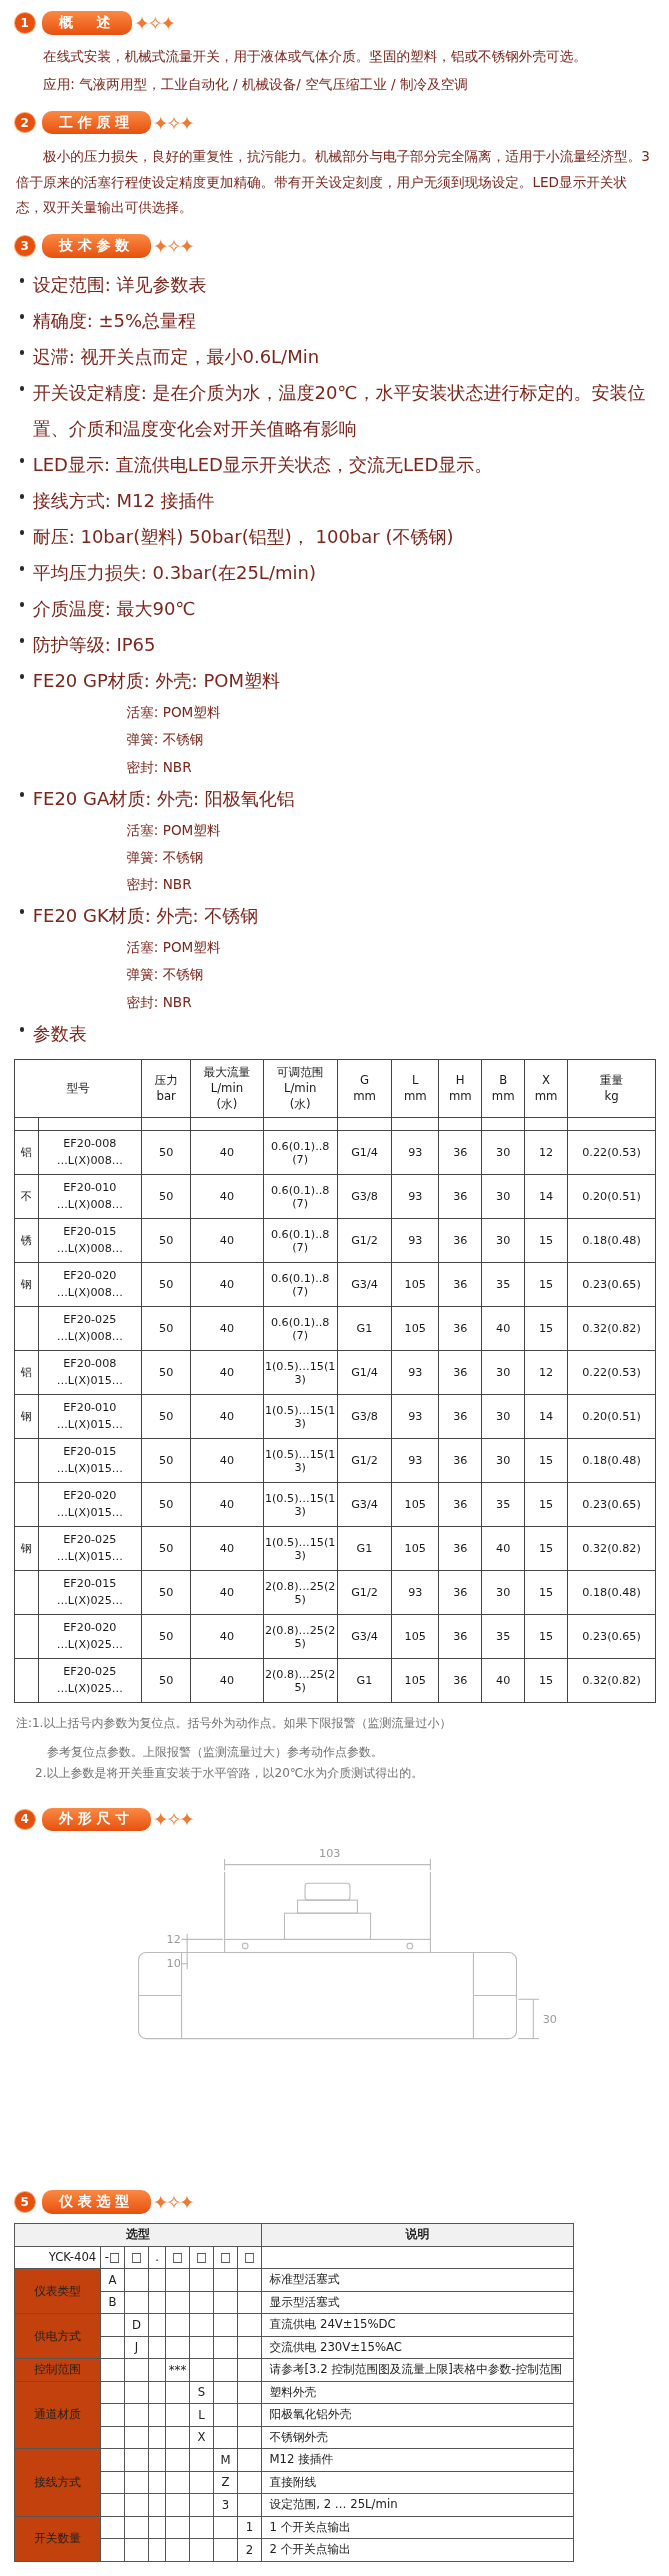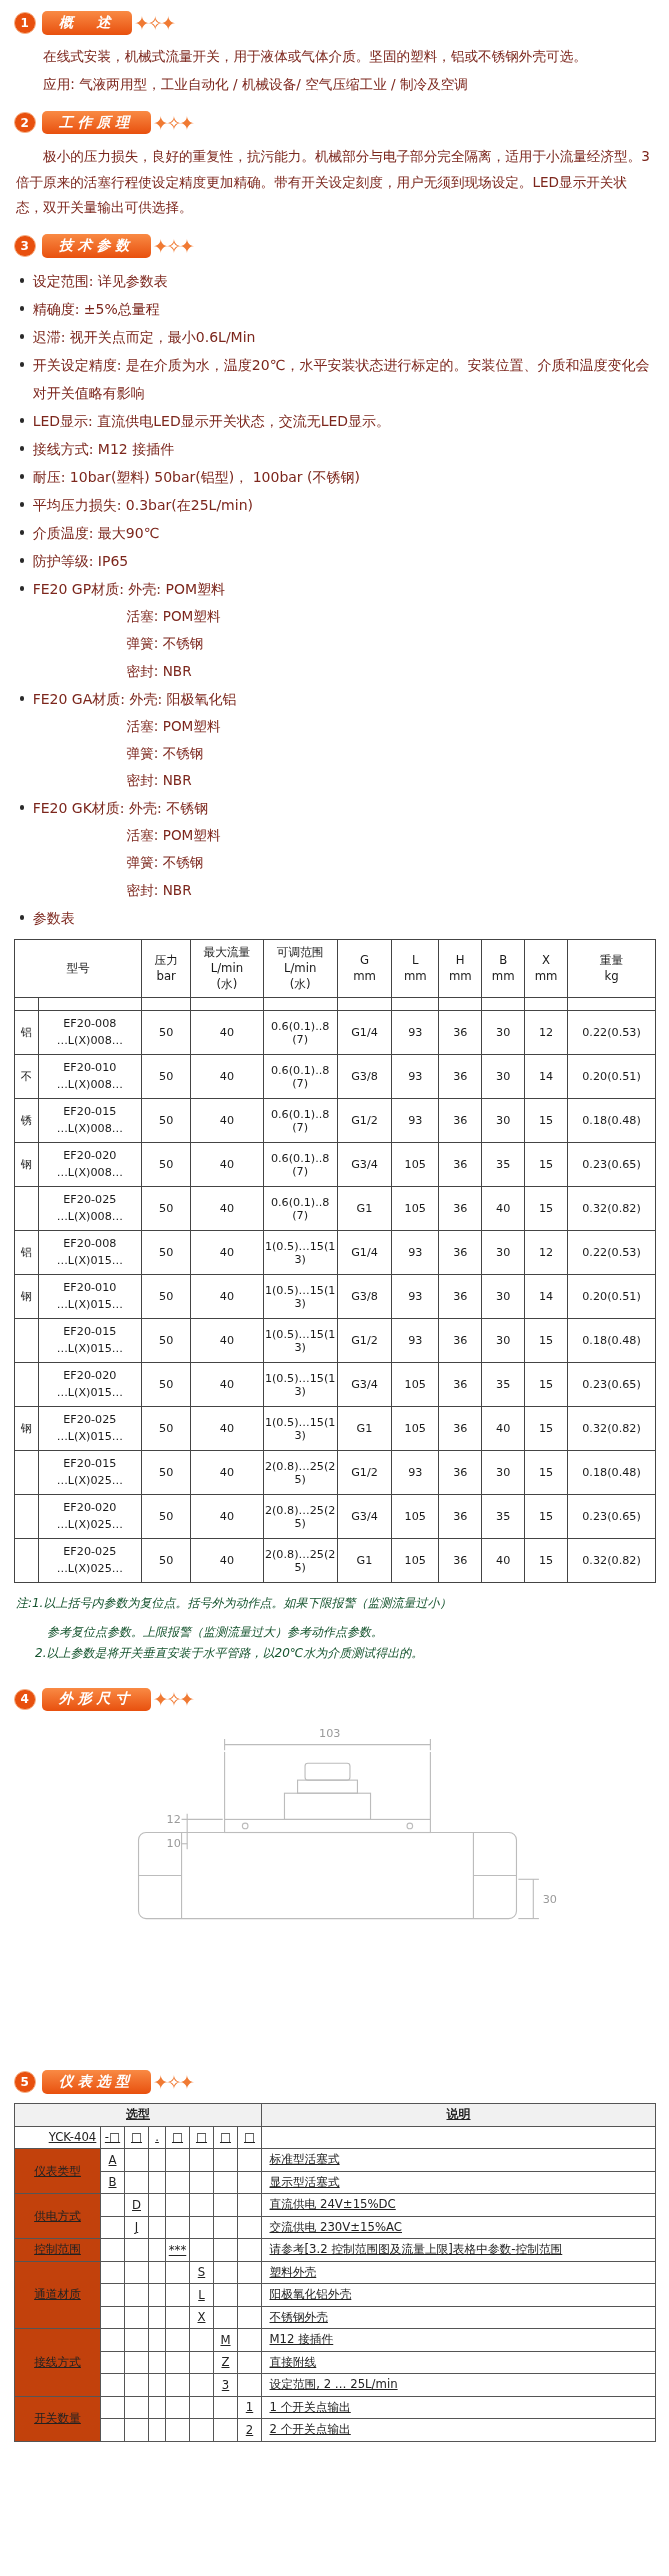--- a/index.html
+++ b/index.html
@@ -13,60 +13,60 @@
 
   
   .sec-header { display:flex; align-items:center; margin:13px 0 9.4px 0; }
   .badge {
     width:21.5px; height:21.5px; border-radius:50%; background:#e8500e; color:#fff;
     font-weight:bold; font-size:12px; display:flex; align-items:center; justify-content:center;
     border:1.9px solid #f6b187; margin-right:6.6px; flex:none;
   }
   .sec-title {
     background:linear-gradient(180deg,#f98a44,#e8500e); color:#fff; font-weight:bold;
-    font-size:14px; padding:2.8px 17px; border-radius:5px; letter-spacing:4.7px; white-space:nowrap;font-style:italic;
+    font-size:14px; padding:2.8px 17px; border-radius:10px; letter-spacing:4.7px; white-space:nowrap;
   }
   .stars { color:#f07a33; font-size:19px; margin-left:1.9px; letter-spacing:-2.8px; }
 
   
   .para { text-indent:2em; line-height:1.9; font-size:13.6px; margin:1.9px 1.9px 1.9px 1.9px; }
 
   
   .tech-list { margin:3.7px 0 3.7px 5.6px; }
   .t-item { display:flex; align-items:flex-start; }
   .dot { width:4.7px; height:4.7px; background:#2a2a2a; border-radius:50%; margin:11.2px 8.4px 0 0; flex:none; }
-  .t-text { flex:1; font-size:14px; line-height:2.0; }
+  .t-text { flex:1; font-size:18px; line-height:2.0; }
   .t-sub { margin-left:107px; font-size:13.6px; line-height:2.0; }
 
   
   table.params {
     border-collapse:collapse; width:642px; margin:7.5px 0 9.4px 0;
     font-size:11.2px; color:#1a1a1a; text-align:center; table-layout:fixed;
   }
   .params th, .params td { border:0.9px solid #444; padding:1.9px 0.9px; word-break:break-all; }
   .params thead th { font-weight:normal; font-size:11.7px; line-height:1.35; padding:4.7px 0.9px; }
   .params tbody tr.data-row { height:44px; }
   .params tbody tr.spacer { height:13px; }
   .params .model-line { line-height:1.5; }
   .params .mat-cell { font-size:11.2px; }
 
   
-  .notes { font-size:12px; color:#14532d; line-height:1.75; margin:1.9px 0 0 1.9px;font-style:italic; }
+  .notes { font-size:12px; color:#737373; line-height:1.75; margin:1.9px 0 0 1.9px; }
   .note-ind0 { margin-left:0; }
   .note-ind1 { margin-left:1.6em; }
   .note-ind2 { margin-left:2.6em;margin-top:8px; }
 
   
   .drawing-wrap { margin:13px 0 52px 70px; }
   .drawing-wrap svg text { font-family:"DejaVu Sans","Liberation Sans",sans-serif; }
 
   
   table.sel {
-    border-collapse:collapse; width:642px; margin:5.6px 0 0 0;
-    font-size:11.7px; color:#222; table-layout:fixed;text-decoration:underline;
+    border-collapse:collapse; width:560px; margin:5.6px 0 0 0;
+    font-size:11.7px; color:#222; table-layout:fixed;
   }
   .sel th, .sel td { border:0.9px solid #555; padding:1.9px 3.7px; height:22.5px; }
   .sel thead th { background:#f1f1f1; font-weight:bold; text-align:center; font-size:12px; }
   .sel-label { background:#c2410c; text-align:center; }
   .sel-model { text-align:right; font-size:11.7px; }
   .sel-code { text-align:center; padding:1.9px 0 !important; font-size:11.7px; }
   .sel-desc { text-align:left; padding-left:7.5px !important; }
 </style>
 </head>
 <body>

